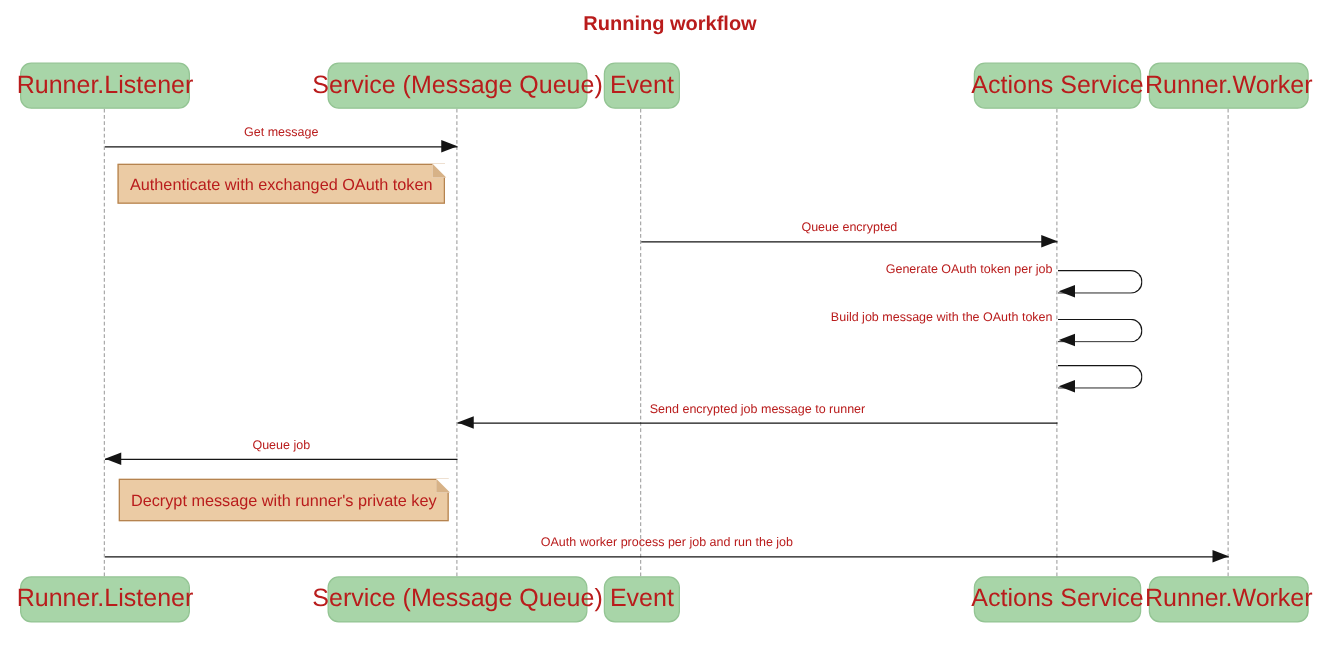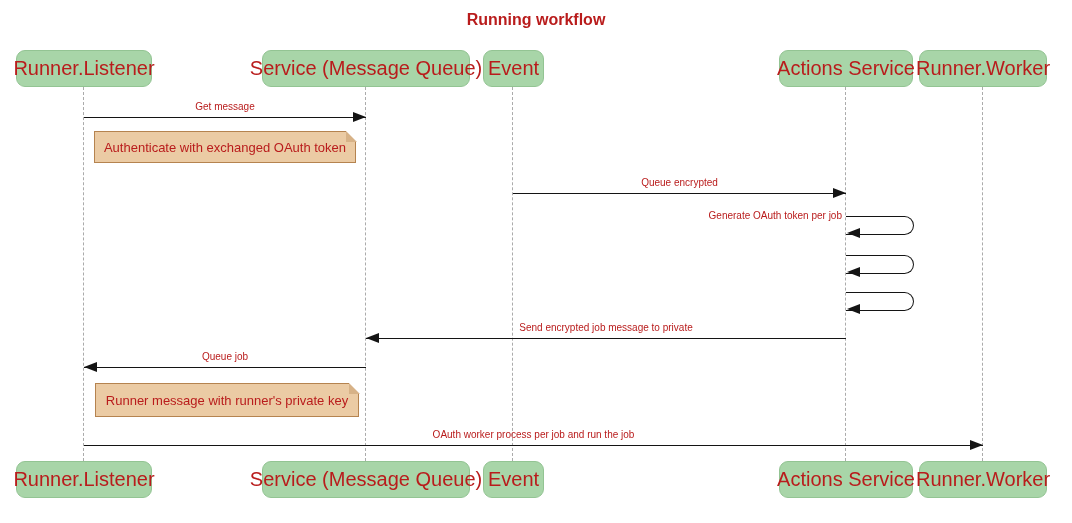--- a/index.html
+++ b/index.html
@@ -110,36 +110,37 @@
   </div>
 
   <div class="msg-label" style="left:513px;top:176px;width:333px;">Queue encrypted</div>
   <div class="msg-line" style="left:513px;top:193px;width:333px;"></div>
   <div class="head right" style="left:833px;top:188px;"></div>
 
   <div class="msg-label right-align" style="right:230px;top:209px;">Generate OAuth token per job</div>
   <div class="self-loop" style="left:846px;top:216px;"></div>
   <div class="head left" style="left:847px;top:228px;"></div>
 
+  <div class="msg-label right-align" style="right:230px;top:248px;">Build job message with the OAuth token</div>
   <div class="self-loop" style="left:846px;top:255px;"></div>
   <div class="head left" style="left:847px;top:267px;"></div>
 
   <div class="self-loop" style="left:846px;top:292px;"></div>
   <div class="head left" style="left:847px;top:304px;"></div>
 
-  <div class="msg-label" style="left:366px;top:321px;width:480px;">Send encrypted job message to private</div>
+  <div class="msg-label" style="left:366px;top:321px;width:480px;">Send encrypted job message to runner</div>
   <div class="msg-line" style="left:366px;top:338px;width:480px;"></div>
   <div class="head left" style="left:366px;top:333px;"></div>
 
   <div class="msg-label" style="left:84px;top:350px;width:282px;">Queue job</div>
   <div class="msg-line" style="left:84px;top:367px;width:282px;"></div>
   <div class="head left" style="left:84px;top:362px;"></div>
 
   <div class="note" style="left:95px;top:383px;width:264px;height:34px;">
-    <span>Runner message with runner's private key</span>
+    <span>Decrypt message with runner's private key</span>
   </div>
 
   <div class="msg-label" style="left:84px;top:428px;width:899px;">OAuth worker process per job and run the job</div>
   <div class="msg-line" style="left:84px;top:445px;width:899px;"></div>
   <div class="head right" style="left:970px;top:440px;"></div>
 
   <div class="actor" style="left:16px;top:461px;width:136px;">Runner.Listener</div>
   <div class="actor" style="left:262px;top:461px;width:208px;">Service (Message Queue)</div>
   <div class="actor" style="left:483px;top:461px;width:61px;">Event</div>
   <div class="actor" style="left:779px;top:461px;width:134px;">Actions Service</div>

